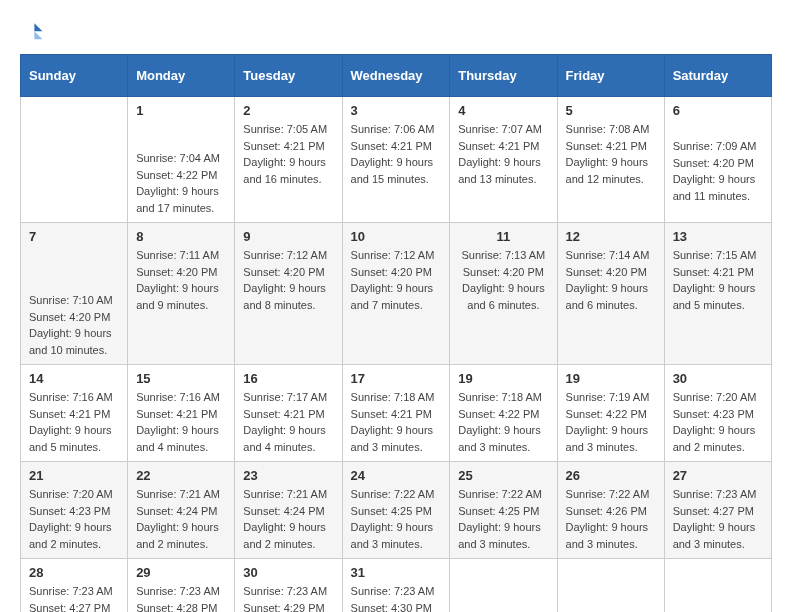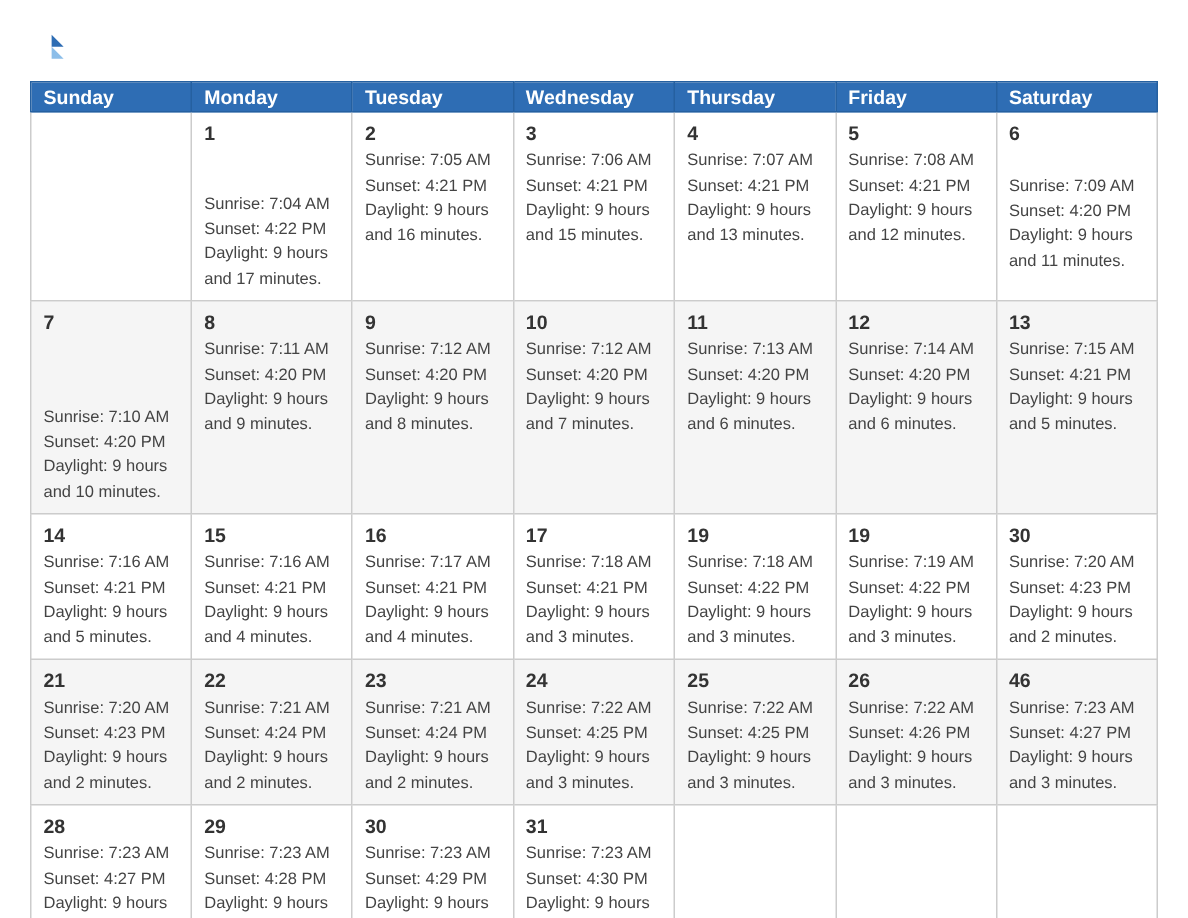--- a/index.html
+++ b/index.html
@@ -47,21 +47,21 @@
     .calendar {
       width: 100%;
       border-collapse: collapse;
       border: 1px solid #ccc;
     }
     .calendar th {
       background: #2e6db4;
       color: #fff;
       font-size: 13px;
       font-weight: bold;
-      padding: 2px 8px;
+      padding: 13px 8px;
       text-align: left;
       border: 1px solid #2560a0;
     }
     .calendar td {
       vertical-align: top;
       padding: 6px 8px;
       border: 1px solid #ccc;
       font-size: 11px;
       color: #333;
       width: 108px;
@@ -183,21 +183,21 @@
 Daylight: 9 hours
 and 8 minutes.</div>
         </td>
         <td style="background: rgb(245, 245, 245);">
           <div class="day-number">10</div>
           <div class="day-info" style="white-space: pre-line;">Sunrise: 7:12 AM
 Sunset: 4:20 PM
 Daylight: 9 hours
 and 7 minutes.</div>
         </td>
-        <td style="background: rgb(245, 245, 245);">
+        <td style="background: rgb(245, 245, 245); text-align: center;">
           <div class="day-number">11</div>
           <div class="day-info" style="white-space: pre-line;">Sunrise: 7:13 AM
 Sunset: 4:20 PM
 Daylight: 9 hours
 and 6 minutes.</div>
         </td>
         <td style="background: rgb(245, 245, 245);">
           <div class="day-number">12</div>
           <div class="day-info" style="white-space: pre-line;">Sunrise: 7:14 AM
 Sunset: 4:20 PM
@@ -300,21 +300,21 @@
 and 3 minutes.</div>
         </td>
         <td style="background: rgb(245, 245, 245);">
           <div class="day-number">26</div>
           <div class="day-info" style="white-space: pre-line;">Sunrise: 7:22 AM
 Sunset: 4:26 PM
 Daylight: 9 hours
 and 3 minutes.</div>
         </td>
         <td style="background: rgb(245, 245, 245);">
-          <div class="day-number">46</div>
+          <div class="day-number">27</div>
           <div class="day-info" style="white-space: pre-line;">Sunrise: 7:23 AM
 Sunset: 4:27 PM
 Daylight: 9 hours
 and 3 minutes.</div>
         </td>
       </tr>
       <tr>
         <td style="background: rgb(255, 255, 255);">
           <div class="day-number">28</div>
           <div class="day-info" style="white-space: pre-line;">Sunrise: 7:23 AM

